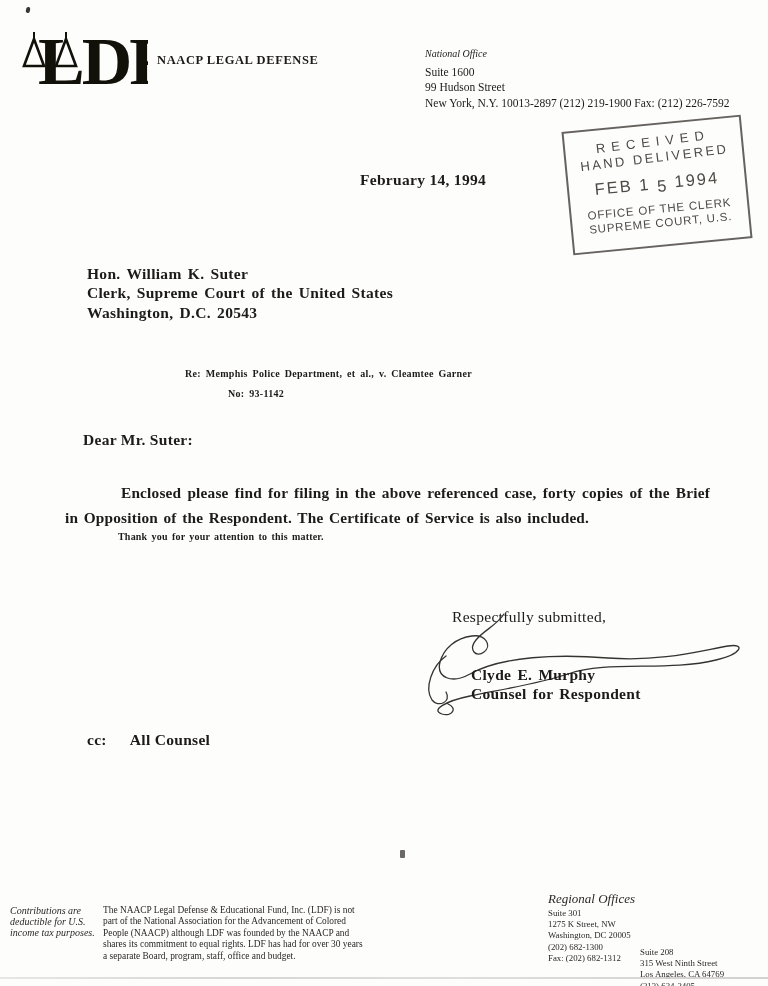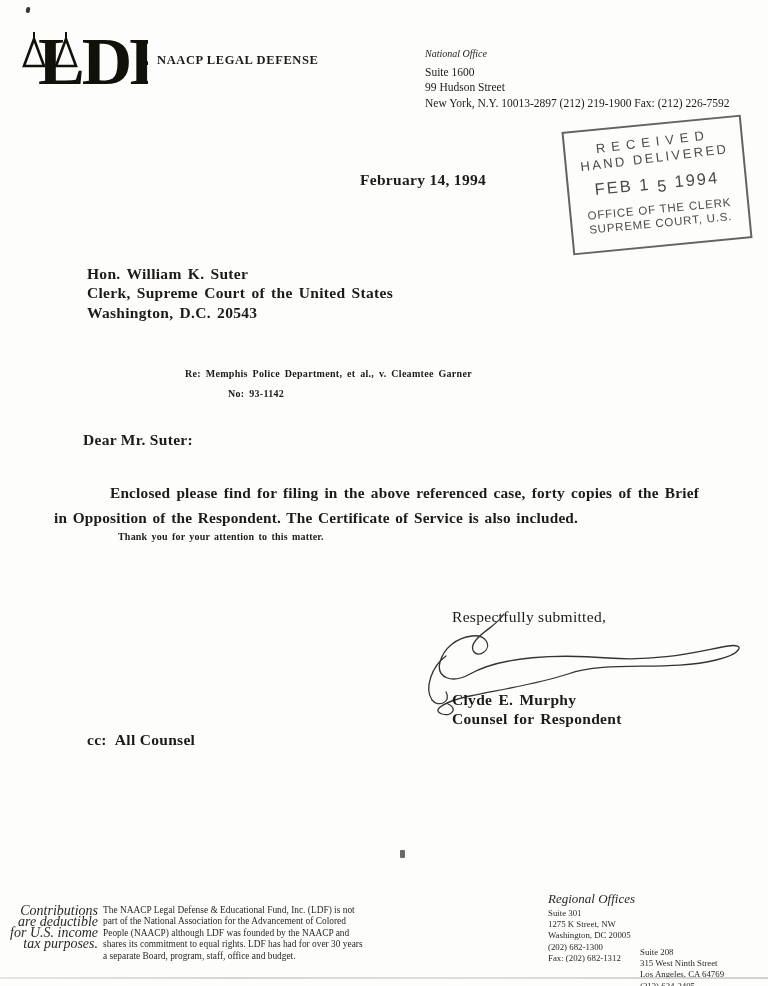--- a/index.html
+++ b/index.html
@@ -31,30 +31,30 @@
   .stamp .s3 .drop{display:inline-block;transform:translateY(3px);}
   .stamp .s4{font-size:11.5px;letter-spacing:.8px;margin-top:10px;}
   .stamp .s5{font-size:11.5px;letter-spacing:.8px;margin-top:2px;}
 
   
   .dateline{left:360px;top:171px;font-size:15.5px;font-weight:bold;letter-spacing:.3px;}
   .recipient{left:87px;top:264px;font-size:15.5px;font-weight:bold;line-height:19.3px;letter-spacing:.3px;word-spacing:2px;}
   .re-block{left:185px;top:364px;font-size:10px;font-weight:bold;letter-spacing:.3px;word-spacing:2px;line-height:19.5px;}
   .re-block .re2{padding-left:43px;}
   .salutation{left:83px;top:431px;font-size:15.5px;font-weight:bold;letter-spacing:.3px;}
-  .para1{left:54px;top:480px;width:645px;font-size:15.3px;font-weight:bold;line-height:25px;letter-spacing:.2px;word-spacing:1.5px;}
+  .para1{left:65px;top:480px;width:645px;font-size:15.3px;font-weight:bold;line-height:25px;letter-spacing:.2px;word-spacing:1.5px;}
   .para1 .l1{text-align:justify;text-align-last:justify;padding-left:56px;}
   .para2{left:118px;top:531px;font-size:10px;font-weight:bold;letter-spacing:.2px;word-spacing:1.5px;}
   .closing{left:452px;top:608px;font-size:15.5px;font-weight:normal;letter-spacing:.3px;}
-  .signer{left:452px;top:665px;font-size:15.5px;font-weight:bold;line-height:19.3px;letter-spacing:.3px;word-spacing:2px;margin-top:25px;}
+  .signer{left:471px;top:665px;font-size:15.5px;font-weight:bold;line-height:19.3px;letter-spacing:.3px;word-spacing:2px;}
   .sig-svg{left:418px;top:604px;width:335px;height:118px;}
-  .cc-line{left:87px;top:731px;font-size:15.5px;font-weight:bold;letter-spacing:.3px;display:flex;gap:8px;}
+  .cc-line{left:87px;top:731px;font-size:15.5px;font-weight:bold;letter-spacing:.3px;display:flex;gap:23px;}
 
   
-  .tax-note{left:10px;top:905px;width:88px;font-style:italic;font-size:14px;line-height:11px;color:#2a2825;text-align:right;}
+  .tax-note{left:10px;top:905px;width:88px;font-style:italic;font-size:10px;line-height:11px;color:#2a2825;}
   .disclaimer{left:103px;top:905px;width:262px;font-size:9.4px;line-height:11.4px;color:#2a2825;}
   .regional-label{left:548px;top:891px;font-style:italic;font-size:13px;color:#2a2825;}
   .office{top:908px;width:92px;font-size:8.8px;line-height:11.2px;color:#2a2825;}
   .office1{left:548px;}
   .office2{left:640px;margin-top:39px;}
 
   .scan-line{left:0;top:977px;width:768px;height:2px;background:linear-gradient(90deg,#e3e1dd,#cfcdc9 30%,#d8d6d2 60%,#c9c7c3);opacity:.8;}
   .speck-a{left:26px;top:7px;width:4px;height:6px;background:#3a3835;border-radius:2px;transform:rotate(14deg);}
   .speck-b{left:400px;top:850px;width:5px;height:8px;background:#6b6965;border-radius:1px;}
 </style>

